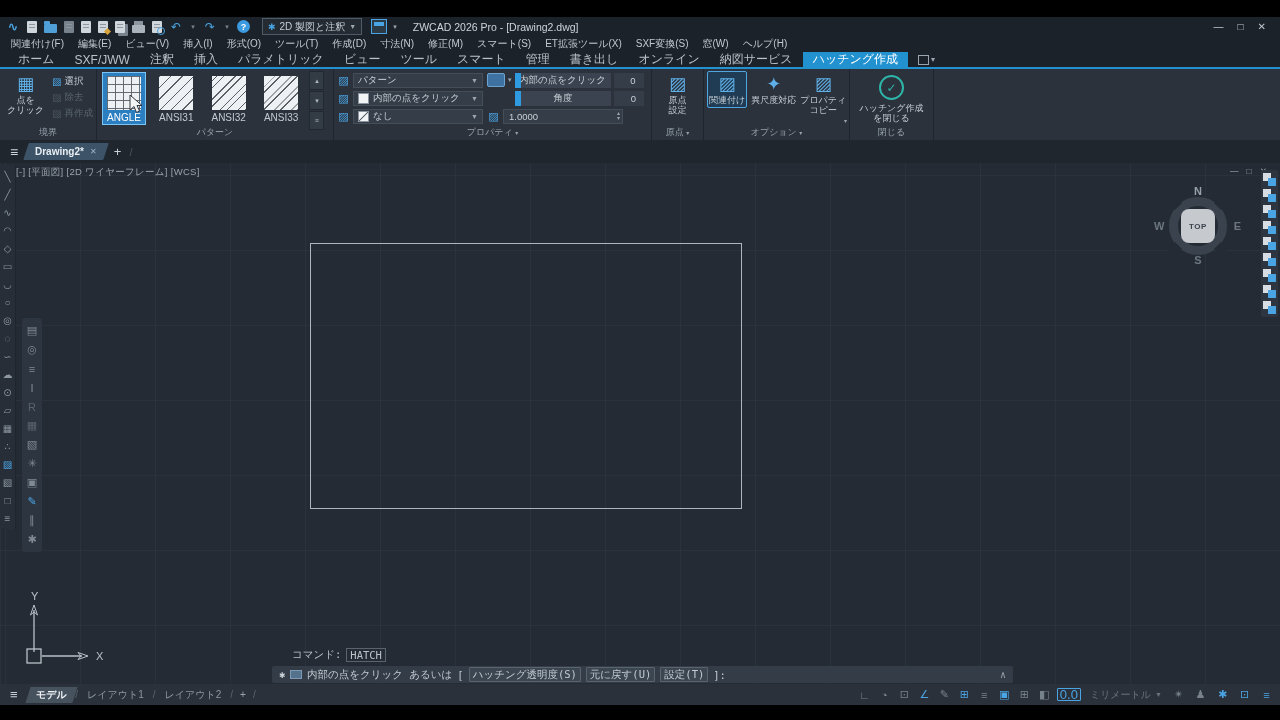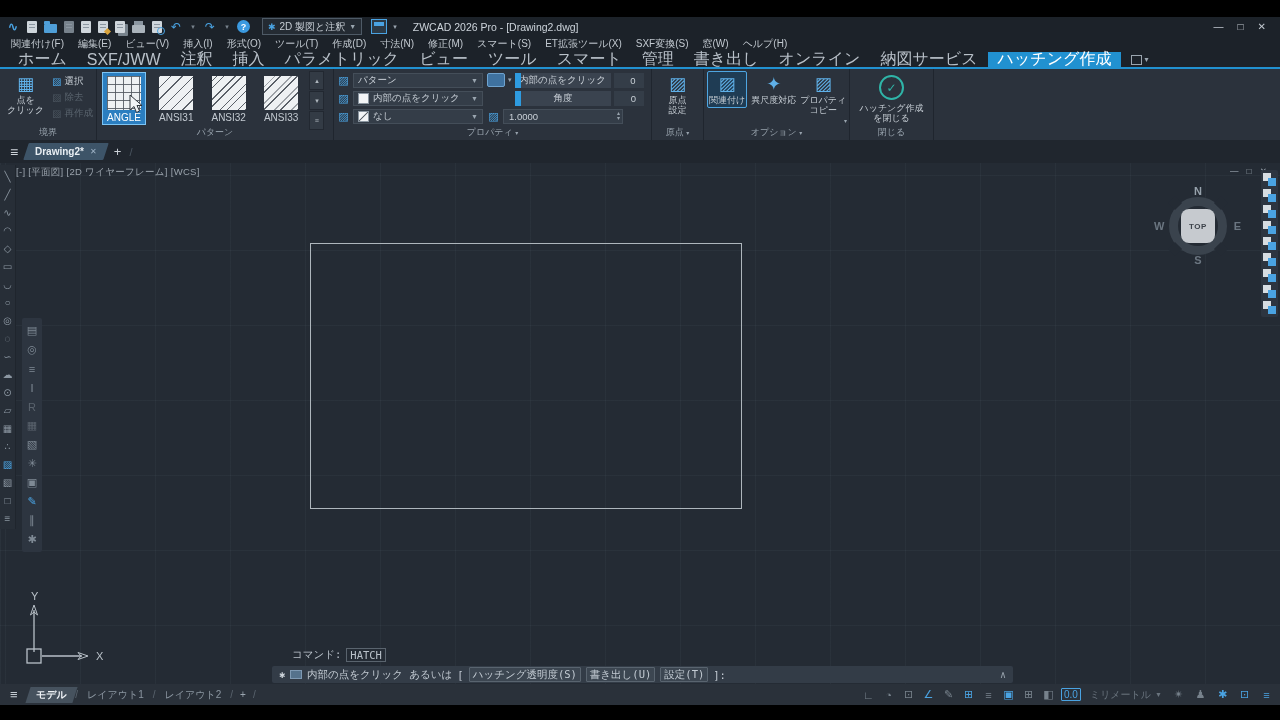--- a/index.html
+++ b/index.html
@@ -39,21 +39,21 @@
   .wintitle{margin-left:12px;font-size:10.5px;color:#ccd3da;white-space:nowrap;}
   .wctl{margin-left:auto;display:flex;gap:14px;align-items:center;padding-right:8px;}
   .wctl span{font-size:10px;color:#c0c7ce;line-height:10px;}
 
   
   .menubar{left:0;top:36px;width:1280px;height:16px;background:#1c2229;display:flex;align-items:center;padding-left:4px;box-sizing:border-box;}
   .menu-item{font-size:10px;color:#c2c9d0;padding:0 7px;line-height:16px;white-space:nowrap;}
 
   
   .tabrow{left:0;top:52px;width:1280px;height:15px;background:#1c2229;border-bottom:2px solid #2191d0;display:flex;align-items:stretch;padding-left:8px;box-sizing:content-box;}
-  .rtab{font-size:16px;color:#b9c1c9;padding:0 10px;display:flex;align-items:center;white-space:nowrap;text-align:right;}
+  .rtab{font-size:12px;color:#b9c1c9;padding:0 10px;display:flex;align-items:center;white-space:nowrap;text-align:right;}
   .rtab.active{background:#2191d0;color:#fff;}
   .ribopt{display:flex;align-items:center;gap:2px;margin-left:10px;color:#9aa5af;font-size:8px;}
   .ribopt .bx{width:9px;height:8px;border:1px solid #9aa5af;display:inline-block;}
 
   
   .ribbon{left:0;top:69px;width:1280px;height:71px;background:#2b323c;display:flex;align-items:stretch;}
   .panel{position:relative;border-right:1px solid #1f252e;padding:2px 3px 14px 3px;box-sizing:border-box;}
   .panel.fill{flex:1;border-right:none;}
   .plabel{position:absolute;left:0;right:0;bottom:1px;text-align:center;font-size:9px;color:#98a3ad;white-space:nowrap;}
   .plabel .caret{font-size:6px;}
@@ -154,21 +154,21 @@
   .statusbar{left:0;top:684px;width:1280px;height:21px;background:#2a313a;display:flex;align-items:center;padding:0 6px;box-sizing:border-box;font-size:10px;}
   .lham{font-size:13px;color:#c6cdd4;margin:0 10px 0 4px;}
   .ltab{color:#8b96a1;padding:0 8px;line-height:16px;}
   .ltab.active{background:#46525e;color:#eef2f6;font-weight:bold;transform:skewX(-18deg);}
   .ltab.active span{display:inline-block;transform:skewX(18deg);}
   .lsep{color:#5a646e;margin:0 1px;}
   .ladd{color:#9aa5af;padding:0 6px;}
   .sright{margin-left:auto;display:flex;align-items:center;gap:5px;}
   .sicon{width:15px;height:15px;display:flex;align-items:center;justify-content:center;font-size:11px;color:#77828c;}
   .sicon.active{color:#4aa3e2;}
-  .schip{border:1px solid #4aa3e2;color:#4aa3e2;font-size:10px;padding:0 2px;line-height:11px;border-radius:1px;}
+  .schip{border:1px solid #4aa3e2;color:#4aa3e2;font-size:13px;padding:0 2px;line-height:11px;border-radius:1px;}
   .sunits{display:flex;align-items:center;gap:4px;color:#69737d;margin:0 4px;}
   .sunits .caret{font-size:7px;}
 
   .cursor{left:128px;top:94px;pointer-events:none;}
 </style>
 </head>
 <body>
 
 <div class="stage">
   <div class="abs bar-top"></div>
@@ -538,21 +538,21 @@
       <span>コマンド:</span>
       <span class="hv">HATCH</span>
     </div>
 
     <div class="abs cmdbar">
       <span class="gear">✱</span>
       <span class="cmdbadge"></span>
       <span>内部の点をクリック あるいは</span>
       <span>[</span>
       <span class="chip">ハッチング透明度(S)</span>
-      <span class="chip">書き出し(U)</span>
+      <span class="chip">元に戻す(U)</span>
       <span class="chip">設定(T)</span>
       <span>]:</span>
       <span class="chev">∧</span>
     </div>
   </div>
 
   <div class="abs statusbar">
     <span class="lham">≡</span>
     <span class="ltab active"><span>モデル</span></span>
     <span class="lsep">/</span>

